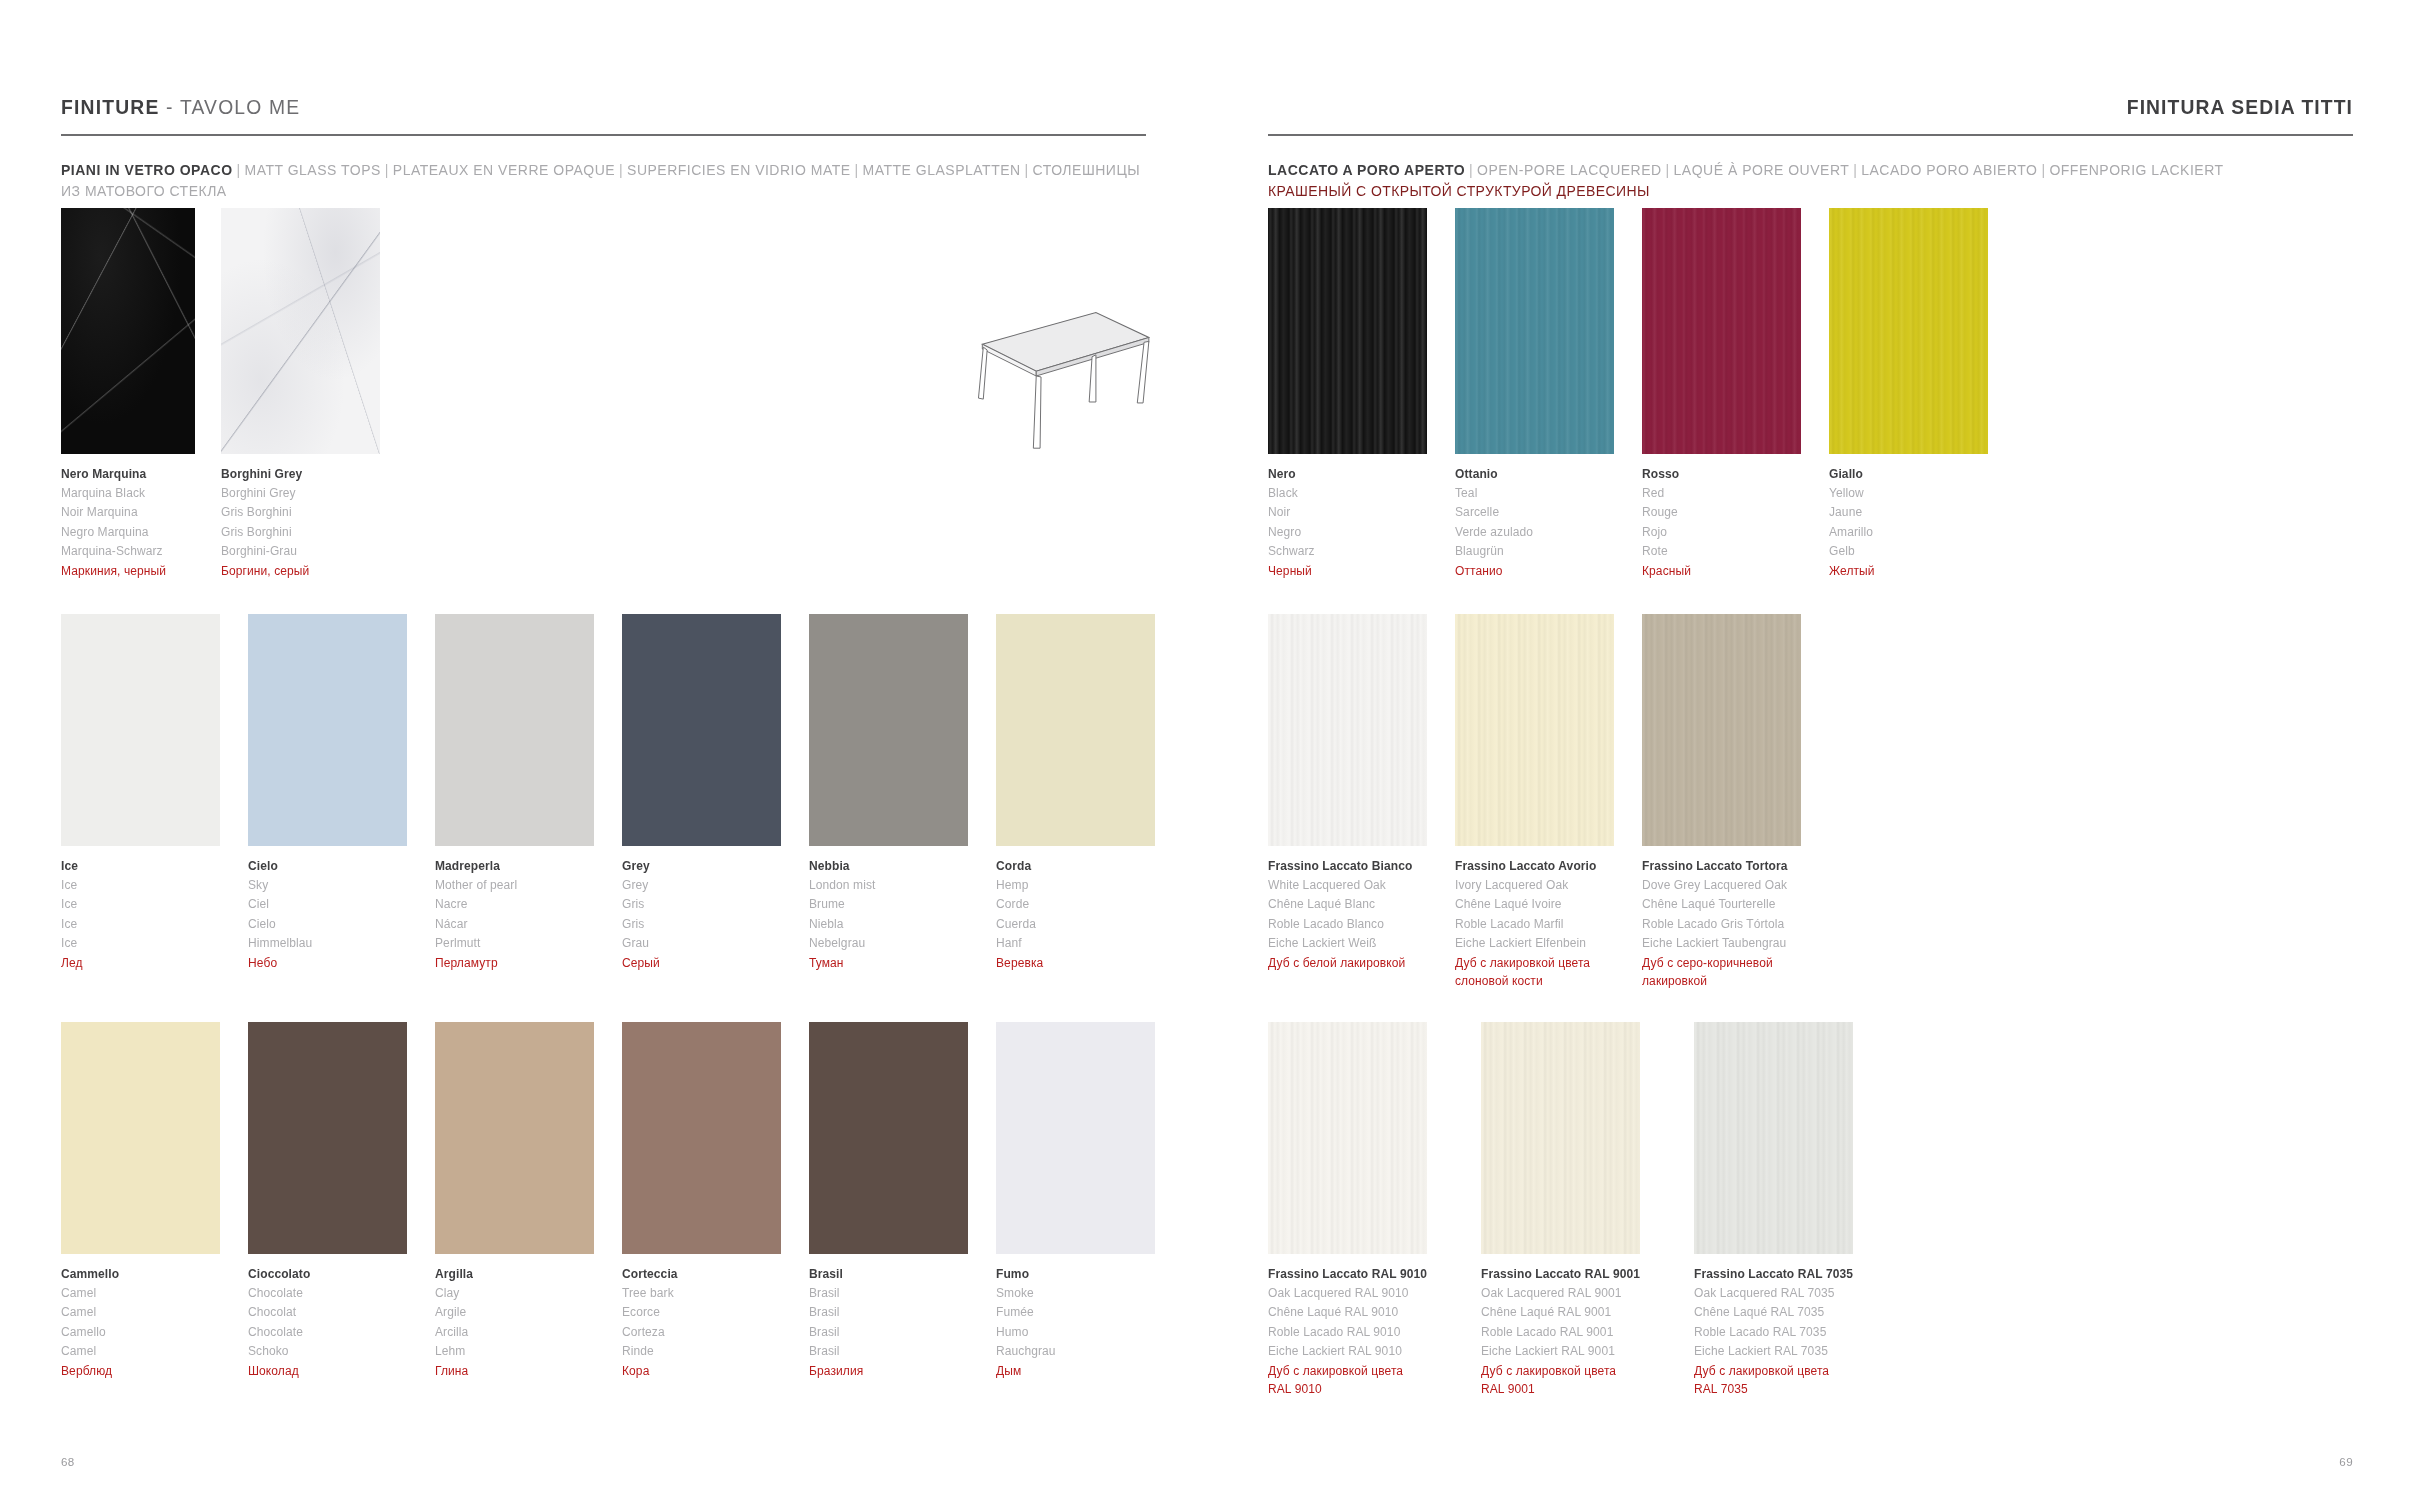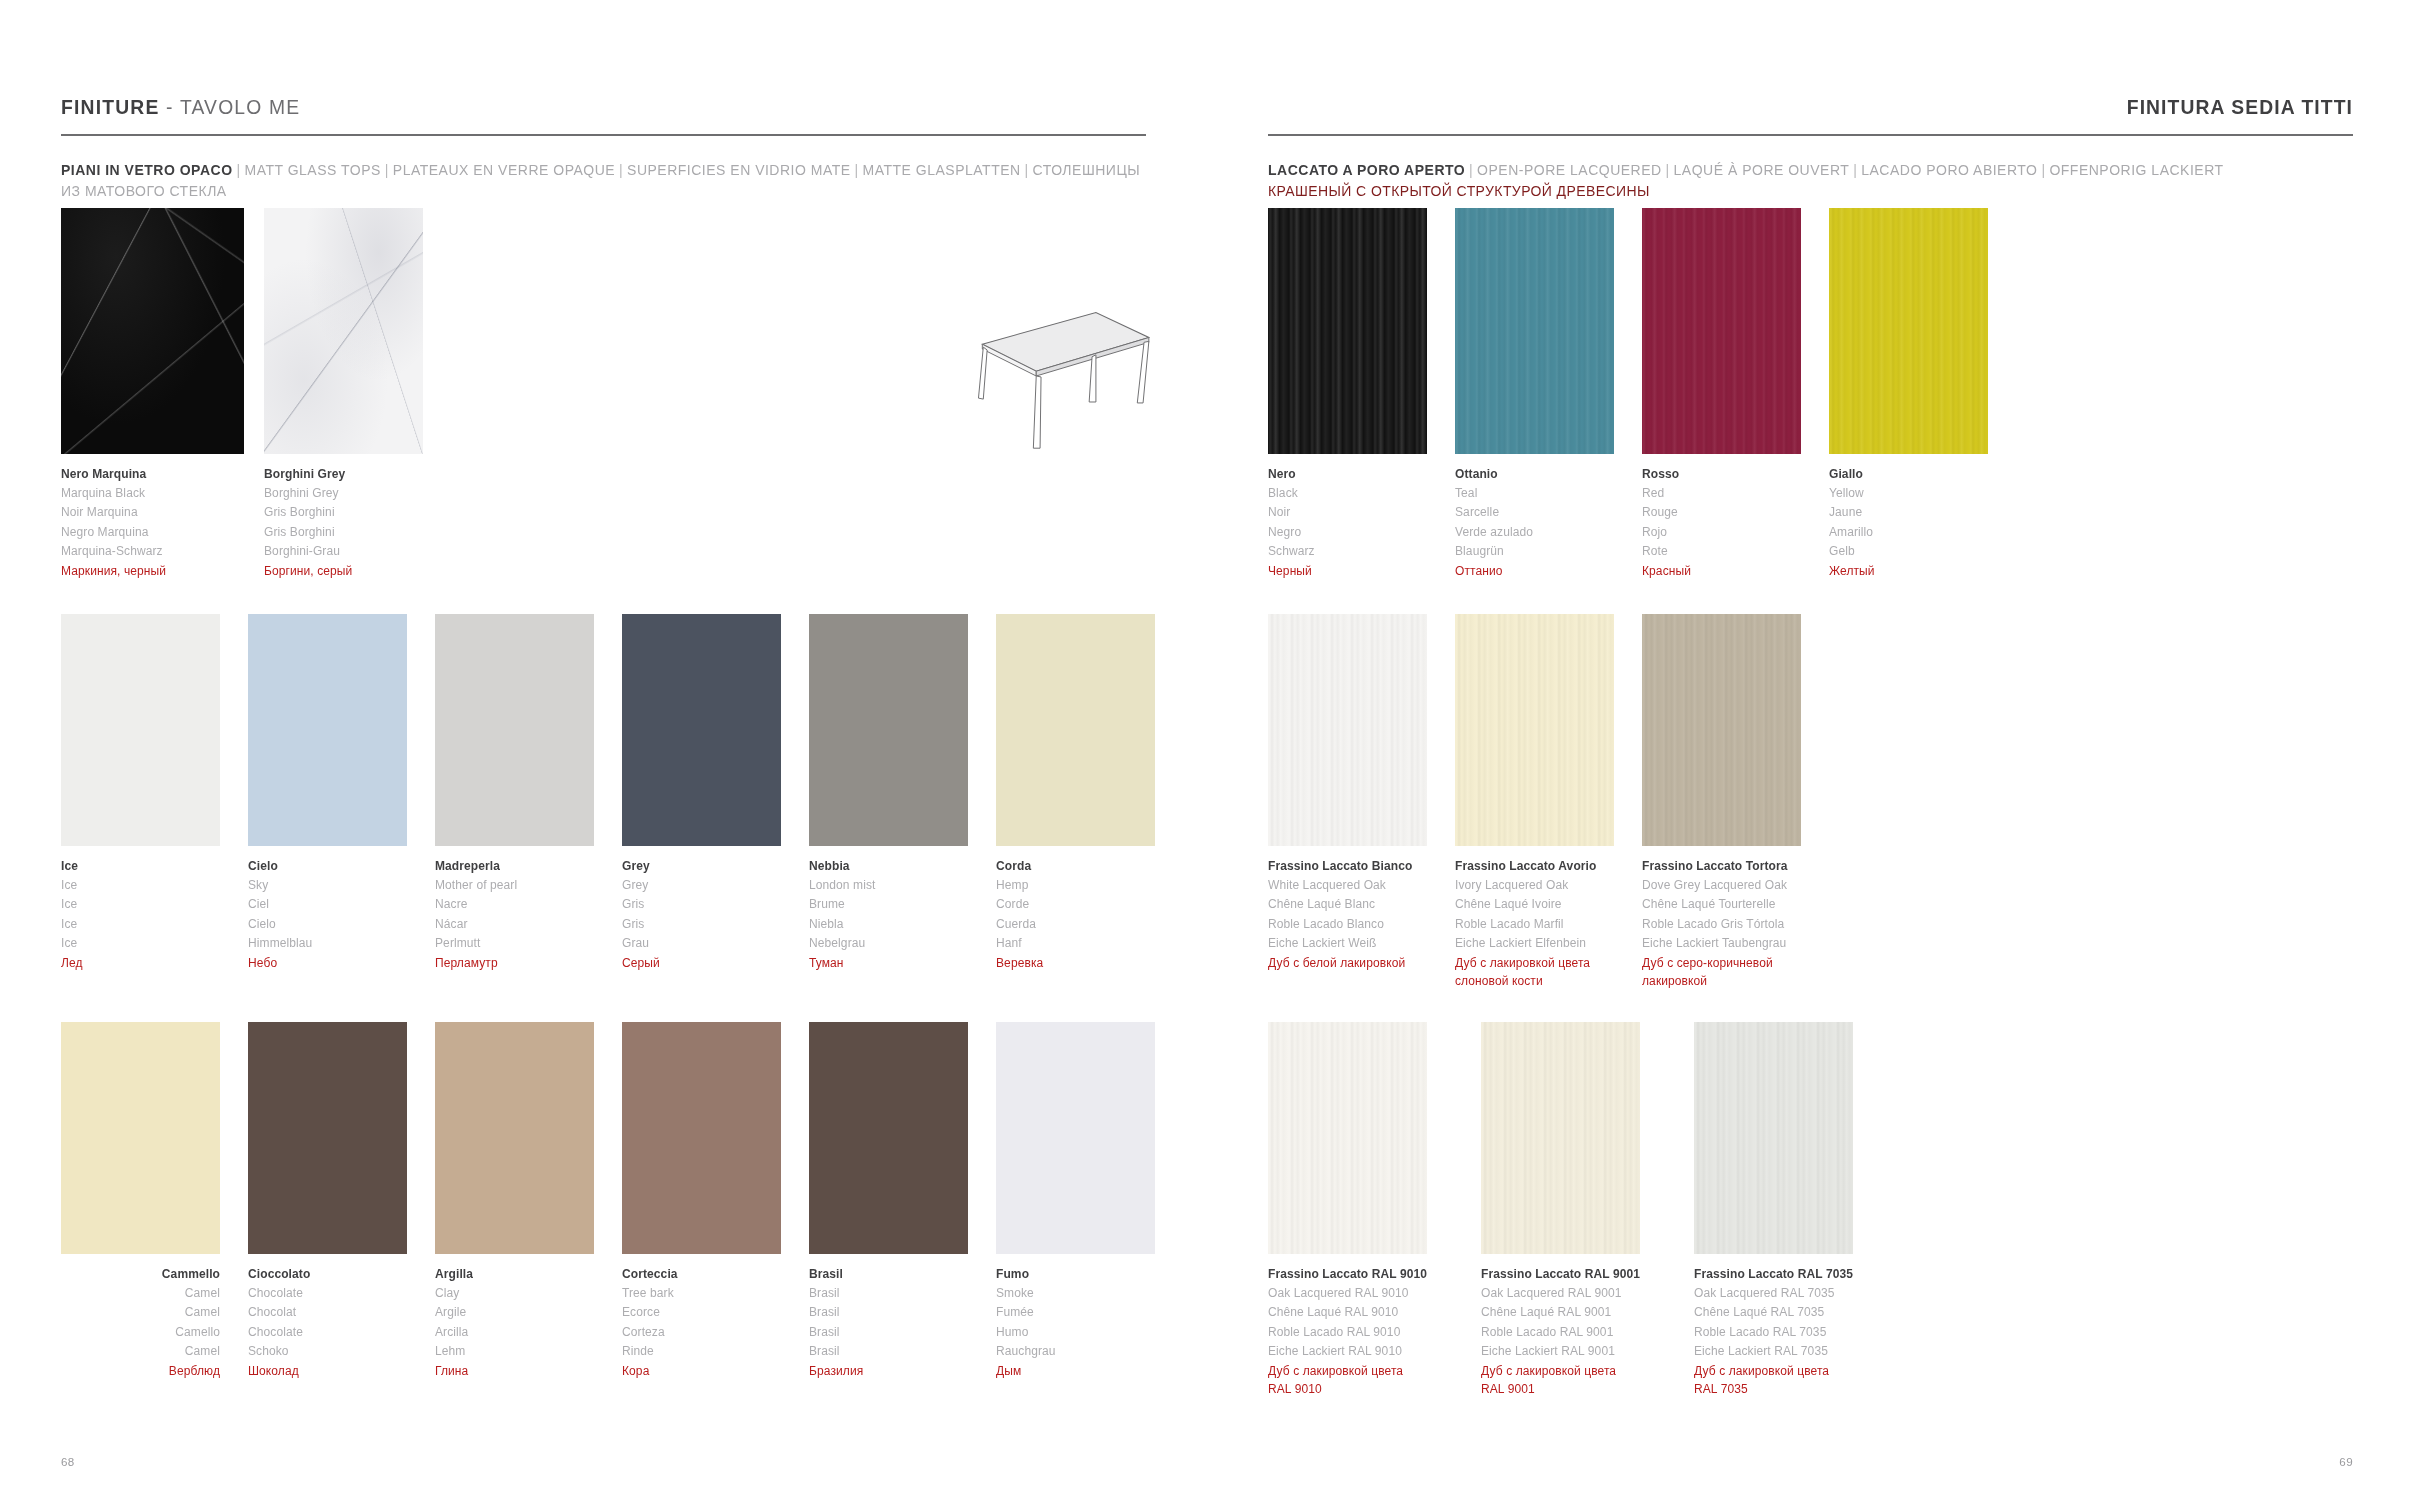--- a/index.html
+++ b/index.html
@@ -115,21 +115,21 @@
       <polygon points="32,47 150,14 205,40 88,75" fill="#ececed" stroke="#6c6c6e" stroke-width="1.1"></polygon>
       <path d="M32,47 L32,52 L88,80 L88,75 Z" fill="#f4f4f5" stroke="#6c6c6e" stroke-width="1"></path>
       <path d="M88,80 L205,45 L205,40 L88,75 Z" fill="#dedee0" stroke="#6c6c6e" stroke-width="1"></path>
       <path d="M33,50 L28,103 L33,104 L37,53 Z" fill="#fff" stroke="#6c6c6e" stroke-width="1"></path>
       <path d="M88,80 L85,155 L92,155 L93,81 Z" fill="#fff" stroke="#6c6c6e" stroke-width="1"></path>
       <path d="M146,60 L143,107 L150,107 L150,58 Z" fill="#fff" stroke="#6c6c6e" stroke-width="1"></path>
       <path d="M200,45 L193,108 L199,108 L205,44 Z" fill="#fff" stroke="#6c6c6e" stroke-width="1"></path>
     </svg>
 
     <div class="row" id="left-row-0" style="top:208px;">
-        <div class="cell" style="width: 183px; margin-right: 20px;">
+        <div class="cell" style="width: 134px; margin-right: 26px;">
           <div class="sw marble marbleblack" style="height: 246px;"></div>
           <div class="names">
             <div class="n-it">Nero Marquina</div>
             <div class="n-tr">Marquina Black</div>
             <div class="n-tr">Noir Marquina</div>
             <div class="n-tr">Negro Marquina</div>
             <div class="n-tr">Marquina-Schwarz</div>
             <div class="n-ru">Маркиния, черный</div>
           </div>
         </div>
@@ -207,21 +207,21 @@
             <div class="n-it">Corda</div>
             <div class="n-tr">Hemp</div>
             <div class="n-tr">Corde</div>
             <div class="n-tr">Cuerda</div>
             <div class="n-tr">Hanf</div>
             <div class="n-ru">Веревка</div>
           </div>
         </div>
       </div>
     <div class="row" id="left-row-2" style="top:1022px;">
-        <div class="cell" style="width: 159px; margin-right: 28px; text-align: right;">
+        <div class="cell" style="width: 159px; margin-right: 28px;">
           <div class="sw flat" style="height: 232px; background: rgb(240, 231, 194);"></div>
           <div class="names">
             <div class="n-it">Cammello</div>
             <div class="n-tr">Camel</div>
             <div class="n-tr">Camel</div>
             <div class="n-tr">Camello</div>
             <div class="n-tr">Camel</div>
             <div class="n-ru">Верблюд</div>
           </div>
         </div>

